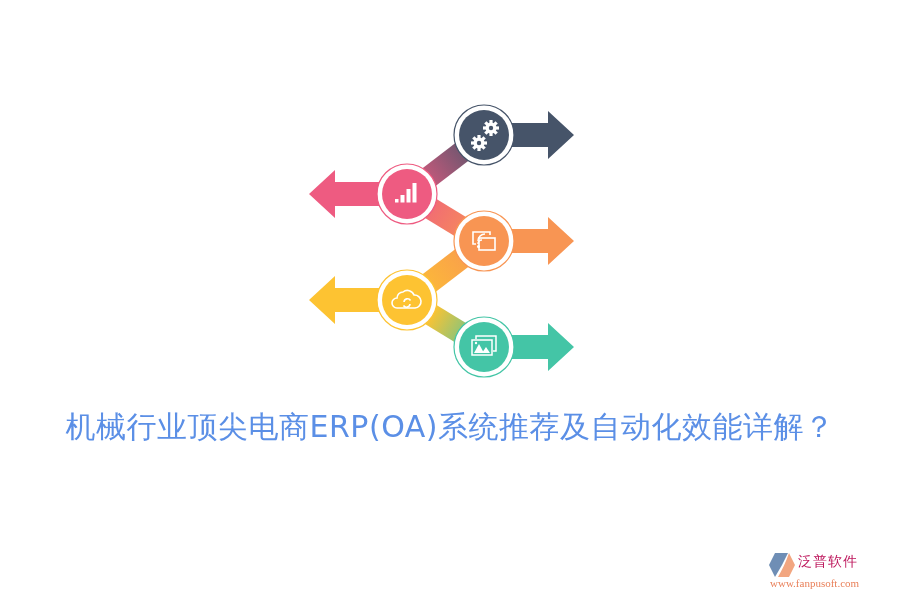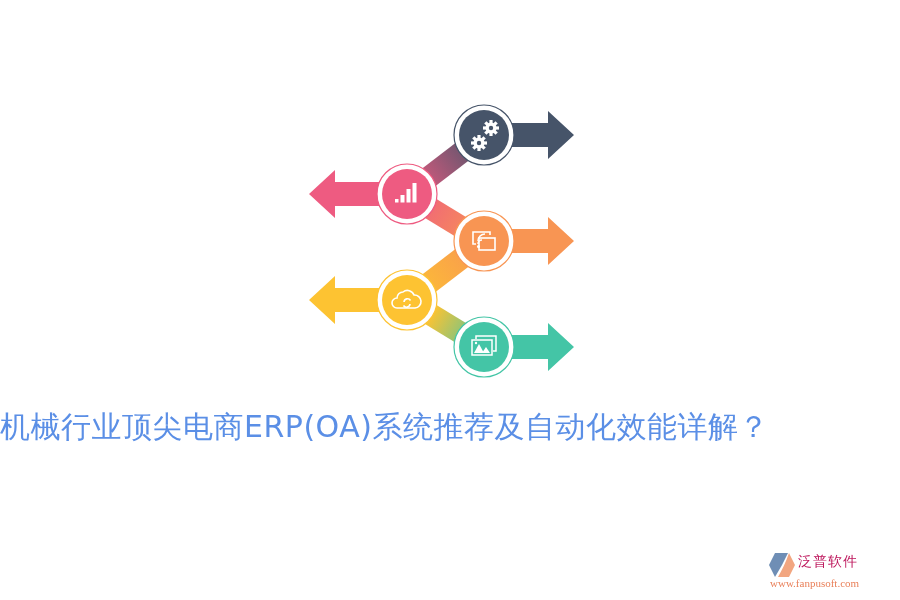--- a/index.html
+++ b/index.html
@@ -2,21 +2,21 @@
 <html><head>
 <meta charset="utf-8">
 <style>
   html, body { margin:0; padding:0; }
   body {
     width:900px; height:600px; background:#ffffff; position:relative; overflow:hidden;
     font-family: "DejaVu Sans", "Liberation Sans", sans-serif;
   }
   #diagram { position:absolute; left:0; top:0; width:900px; height:400px; }
   .title {
-    position:absolute; left:0; top:402px; width:900px; text-align:left;
+    position:absolute; left:0; top:402px; width:900px; text-align:center;
     font-size:30px; line-height:50px; color:#5b8fe6; letter-spacing:0.5px;
     white-space:nowrap;
   }
   .logo { position:absolute; left:766px; top:550px; width:130px; height:40px; }
   .logo-name {
     position:absolute; left:32px; top:-2px; font-size:14px; line-height:28px;
     color:#be185d; letter-spacing:1px; white-space:nowrap;font-family:Liberation Mono, monospace;
   }
   .logo-url {
     position:absolute; left:4px; top:27px; font-family:Liberation Serif, serif;

